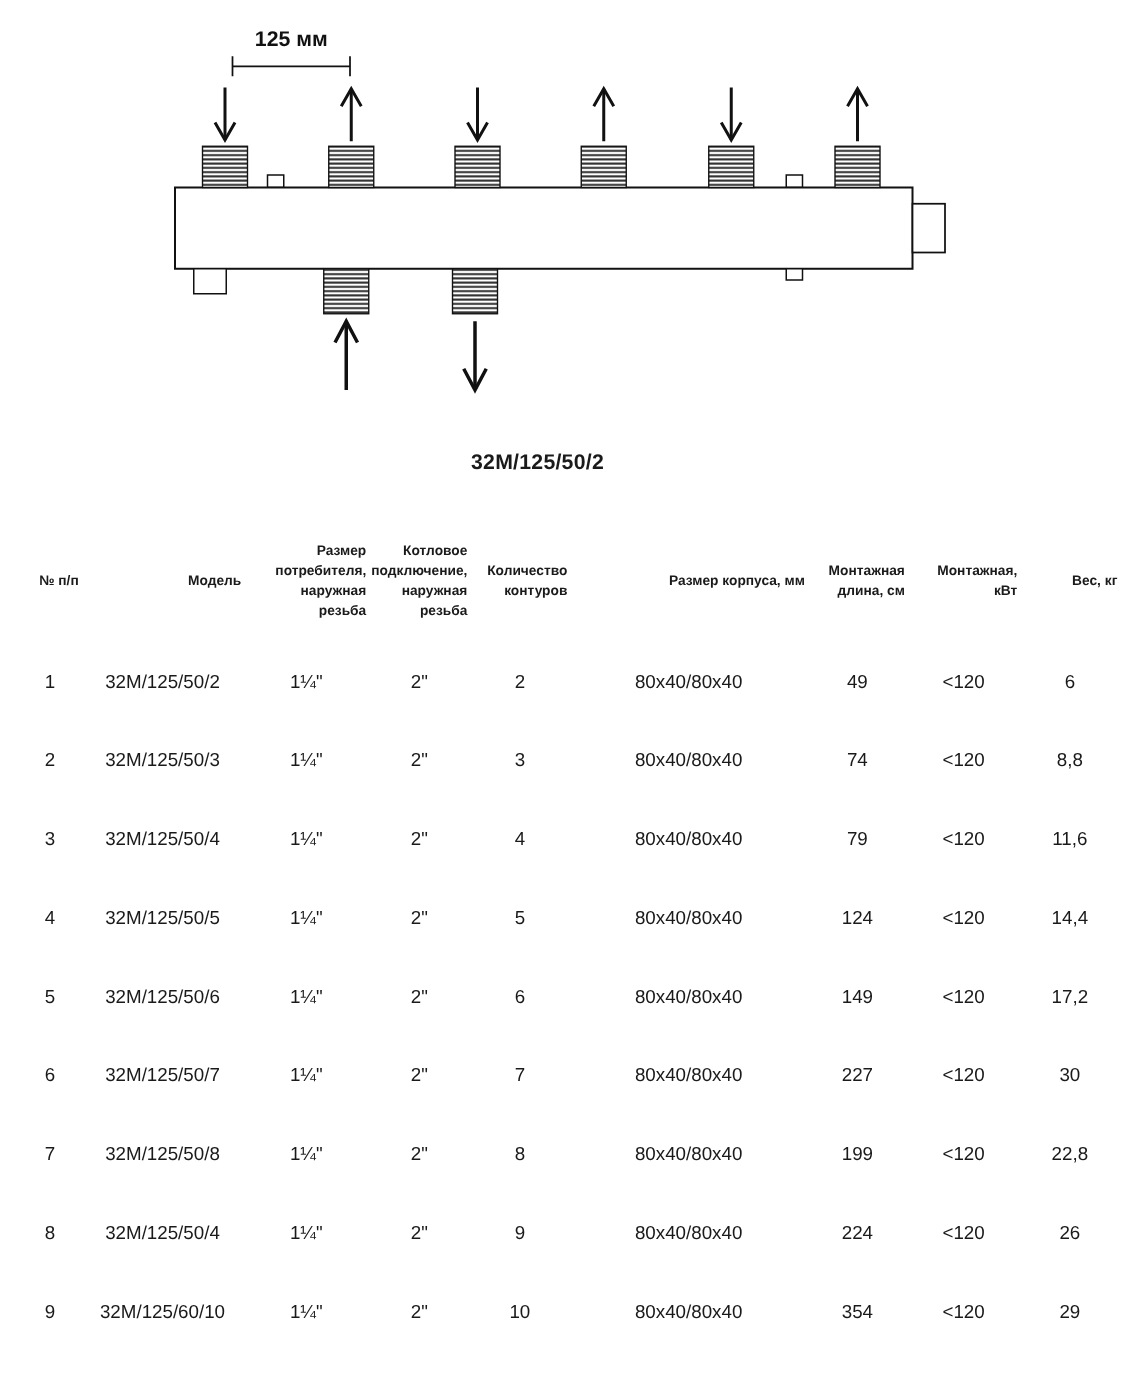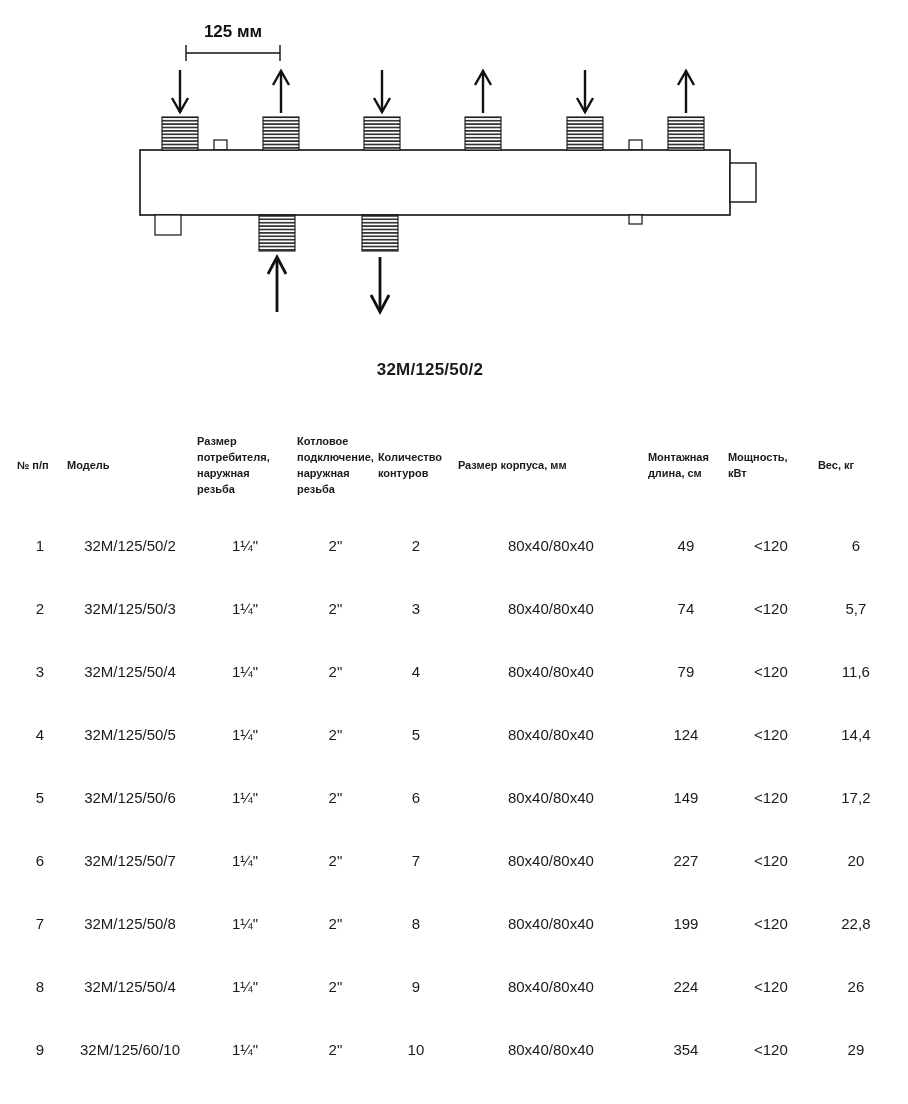--- a/index.html
+++ b/index.html
@@ -21,21 +21,21 @@
   }
   .spec-table {
     table-layout: fixed;
     border-collapse: collapse;
     margin: 38px 0 0 15px;
   }
   .spec-table th {
     font-size: 11px;
     font-weight: bold;
     white-space: pre-line;
-    text-align: left;
+    text-align: right;
     vertical-align: middle;
     height: 96px;
     line-height: 1.45;
     padding: 0 2px;
   }
   .spec-table td {
     font-size: 15px;
     text-align: center;
     vertical-align: middle;
     height: 63px;
@@ -148,21 +148,21 @@
 резьба</th>
         <th>Котловое
 подключение,
 наружная
 резьба</th>
         <th>Количество
 контуров</th>
         <th>Размер корпуса, мм</th>
         <th>Монтажная
 длина, см</th>
-        <th>Мощность,
+        <th>Монтажная,
 кВт</th>
         <th>Вес, кг</th>
       </tr>
     </thead>
     <tbody>
         <tr>
     <td>1</td>
     <td>32М/125/50/2</td>
     <td>1¼"</td>
     <td>2"</td>
@@ -174,21 +174,21 @@
   </tr>
         <tr>
     <td>2</td>
     <td>32М/125/50/3</td>
     <td>1¼"</td>
     <td>2"</td>
     <td>3</td>
     <td>80х40/80х40</td>
     <td>74</td>
     <td>&lt;120</td>
-    <td>5,7</td>
+    <td>8,8</td>
   </tr>
         <tr>
     <td>3</td>
     <td>32М/125/50/4</td>
     <td>1¼"</td>
     <td>2"</td>
     <td>4</td>
     <td>80х40/80х40</td>
     <td>79</td>
     <td>&lt;120</td>
@@ -218,21 +218,21 @@
   </tr>
         <tr>
     <td>6</td>
     <td>32М/125/50/7</td>
     <td>1¼"</td>
     <td>2"</td>
     <td>7</td>
     <td>80х40/80х40</td>
     <td>227</td>
     <td>&lt;120</td>
-    <td>20</td>
+    <td>30</td>
   </tr>
         <tr>
     <td>7</td>
     <td>32М/125/50/8</td>
     <td>1¼"</td>
     <td>2"</td>
     <td>8</td>
     <td>80х40/80х40</td>
     <td>199</td>
     <td>&lt;120</td>

